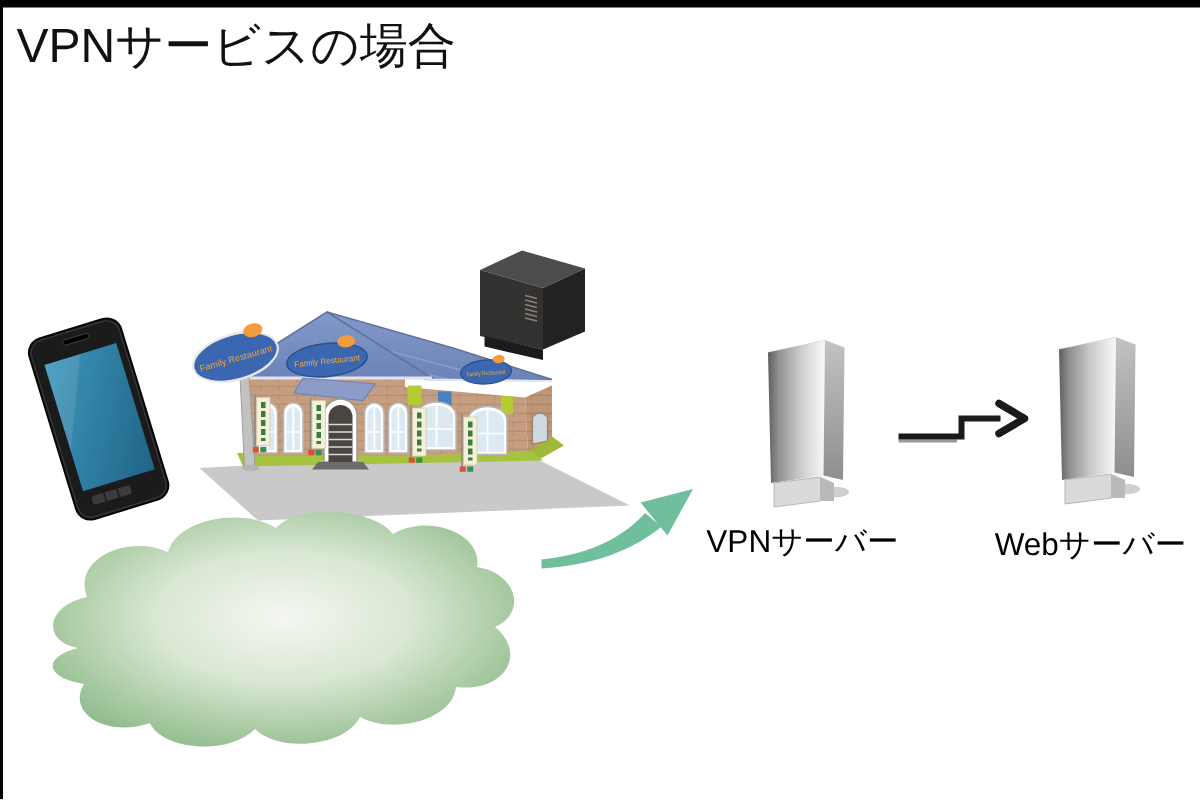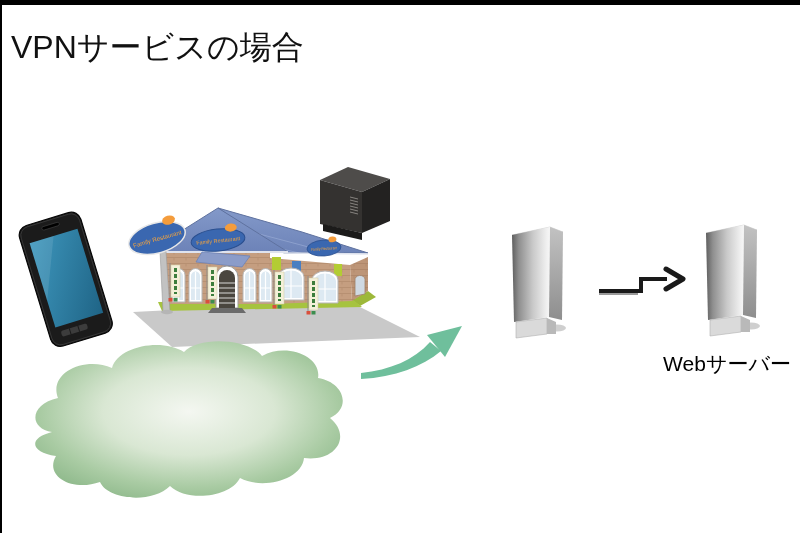--- a/index.html
+++ b/index.html
@@ -3,21 +3,21 @@
 <meta charset="utf-8">
 <style>
   html,body{margin:0;padding:0;background:#ffffff;}
   .stage{
     position:relative;width:800px;height:533px;background:#ffffff;
     overflow:hidden;font-family:"Liberation Sans","DejaVu Sans",sans-serif;
   }
   .top-bar{position:absolute;top:0;left:0;width:800px;height:5px;background:#000;}
   .left-bar{position:absolute;top:0;left:0;width:2px;height:533px;background:#000;}
   .title{
-    position:absolute;left:11px;top:26px;font-size:32px;color:#111;
+    position:absolute;left:11px;top:9px;font-size:32px;color:#111;
     white-space:nowrap;
   }
   .svg-layer{position:absolute;left:0;top:0;}
   .cloud-label{
     position:absolute;left:97px;top:398px;width:180px;text-align:center;
     font-size:33px;color:#000;line-height:1.1;
   }
   .server-label{
     position:absolute;font-size:21px;color:#000;text-align:center;width:160px;
     white-space:nowrap;line-height:1.1;
@@ -246,14 +246,15 @@
       <path d="M599,294 L638,294" stroke="#9a9a9a" stroke-width="2" fill="none"></path>
       <path d="M599,291 L641,291 L641,279 L667,279" fill="none" stroke="#1a1a1a" stroke-width="4"></path>
       <path d="M666,269 L683,279 L666,289" fill="none" stroke="#1a1a1a" stroke-width="5" stroke-linecap="round" stroke-linejoin="round"></path>
     </g>
 
     <g>
       <use href="#tower" transform="translate(706,233)"></use>
     </g>
   </svg>
 
+  <div class="server-label vpn-label">VPNサーバー</div>
   <div class="server-label web-label">Webサーバー</div>
 </div>
 
 </body></html>

